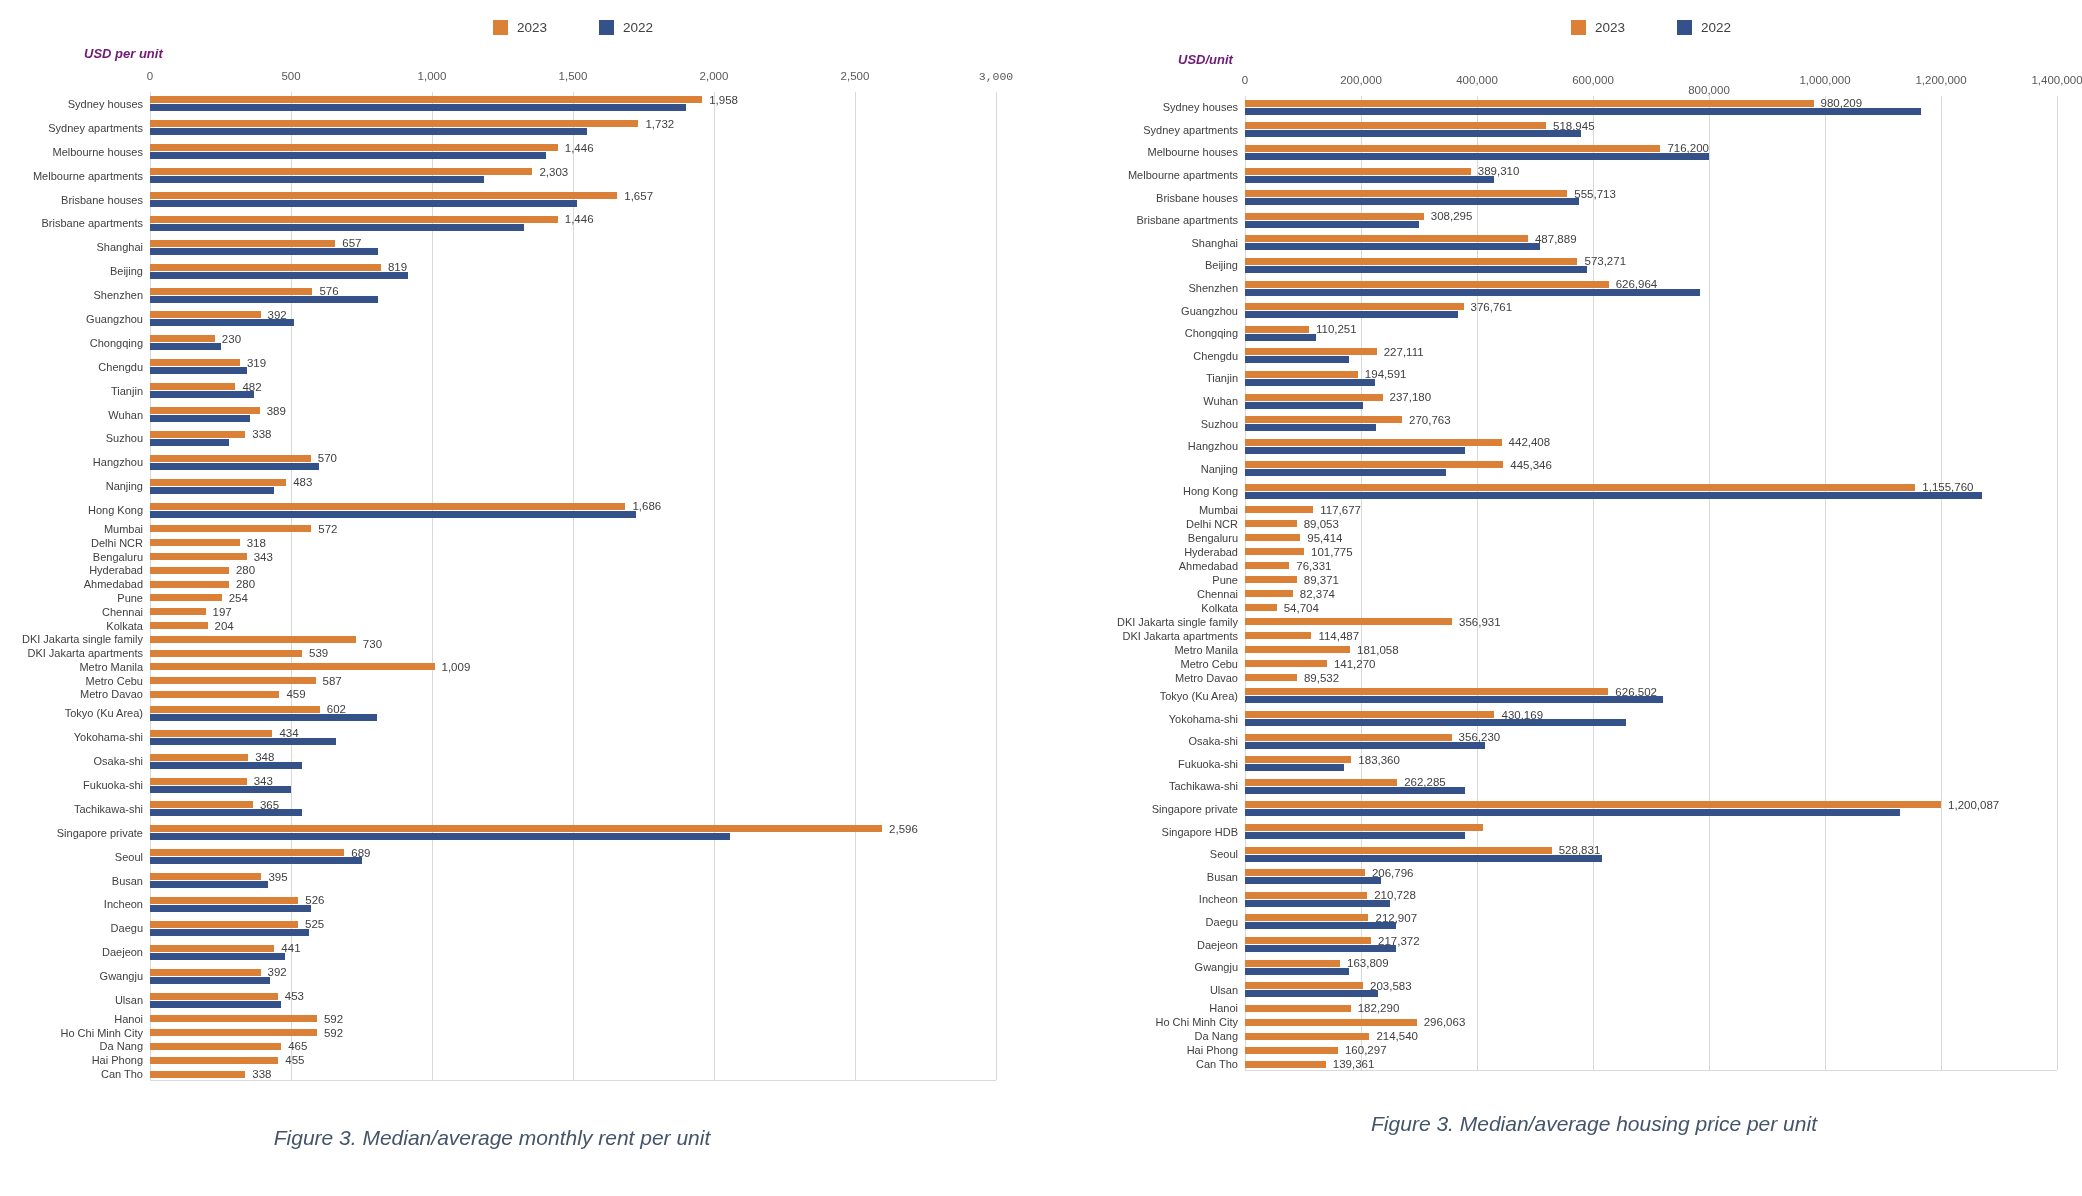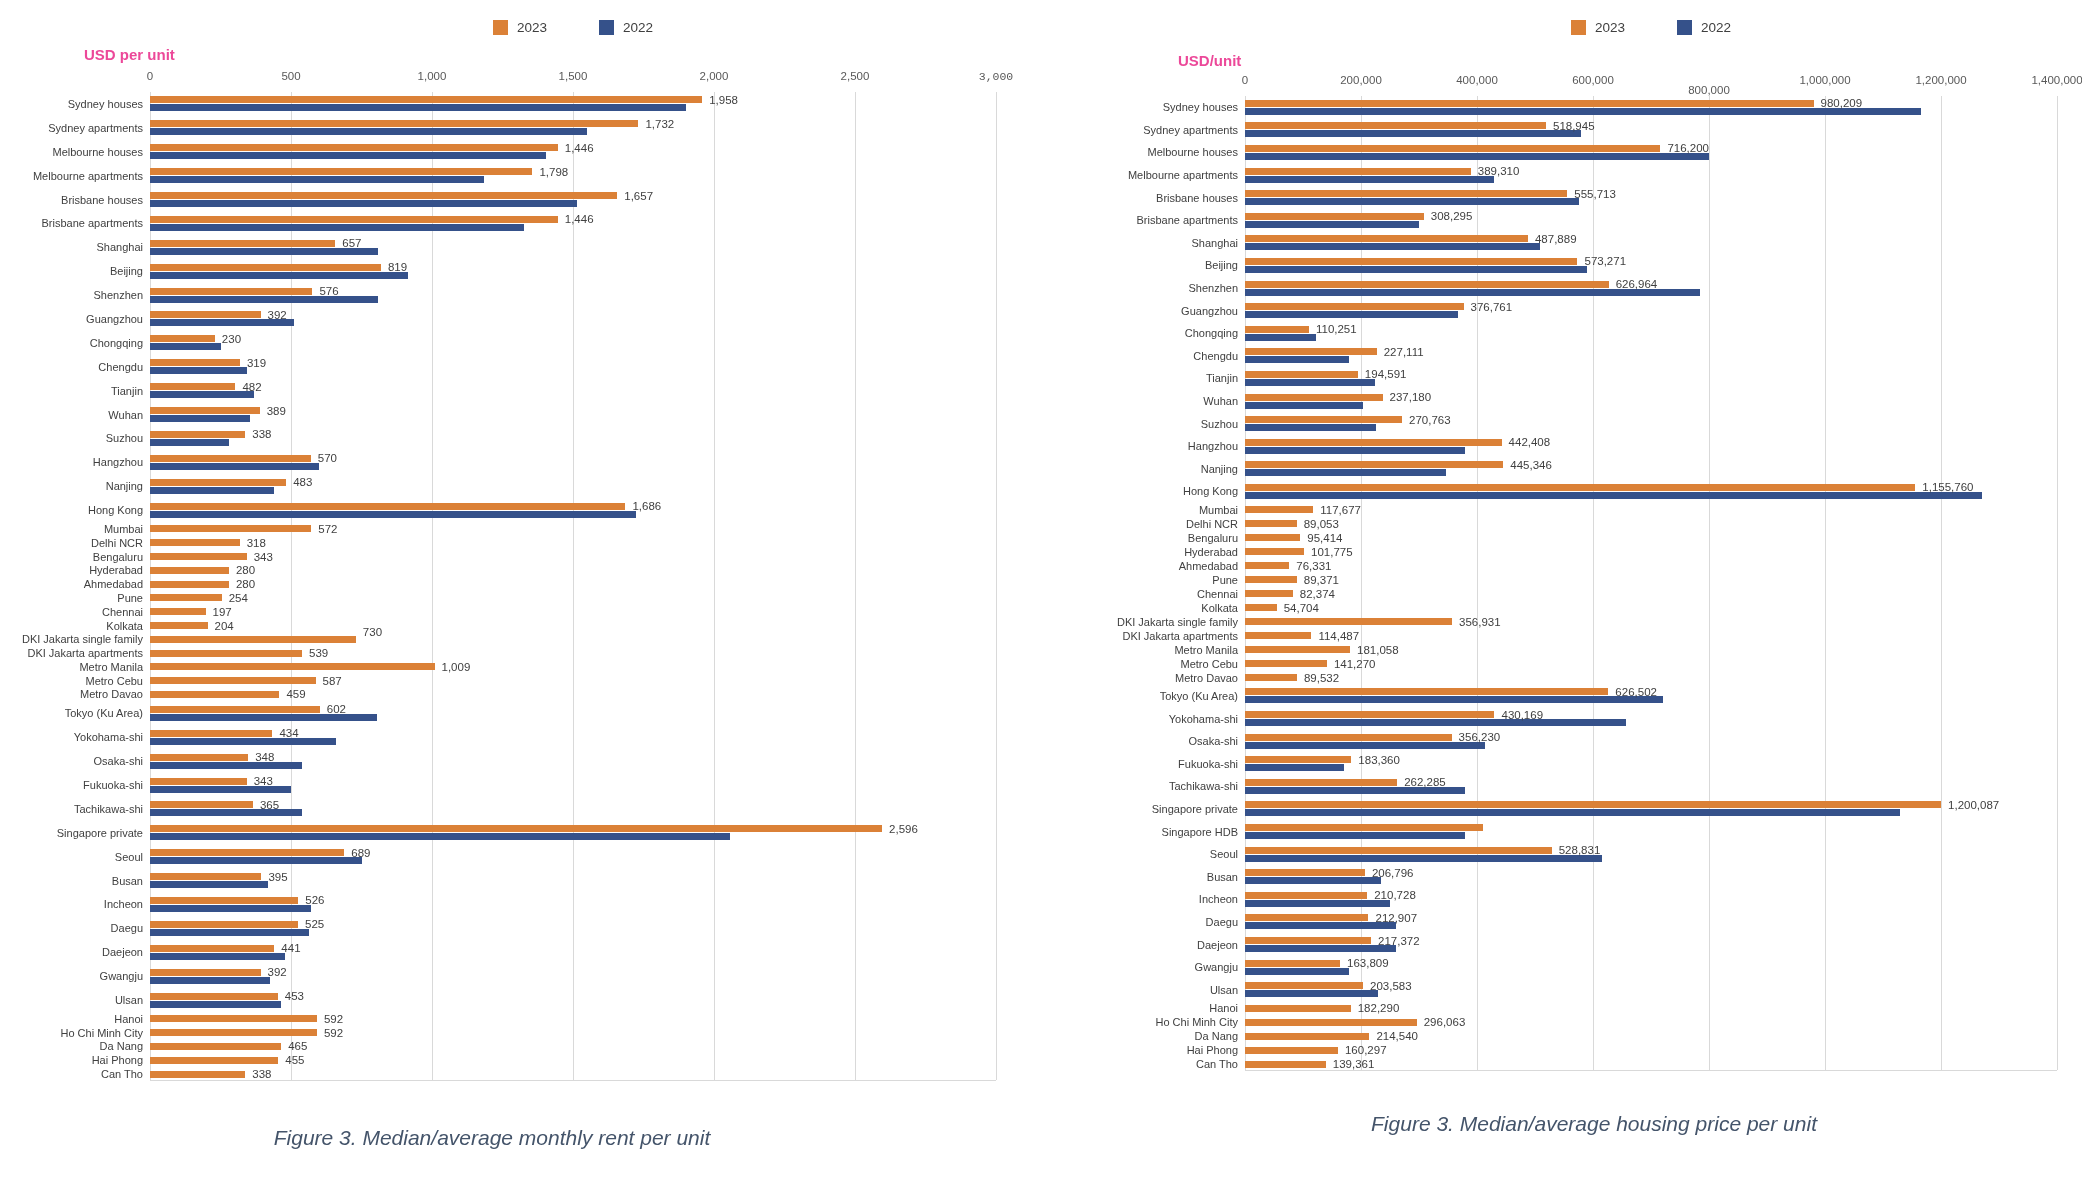--- a/index.html
+++ b/index.html
@@ -6,21 +6,21 @@
   html,body { background:#ffffff; }
   body {
     width:2082px; height:1196px; position:relative; overflow:hidden;
     font-family:"Liberation Sans", sans-serif;
   }
   .chart { position:absolute; top:8px; }
   .legend { position:absolute; display:flex; justify-content:center; gap:52px; }
   .legend-item { display:flex; align-items:center; gap:9px; }
   .legend-swatch { width:15px; height:15px; display:inline-block; }
   .legend-label { font-size:13.5px; color:#3f3f3f; }
-  .axis-title { position:absolute; font-size:15px; font-weight:bold; color:#ec4899; white-space:nowrap; }
+  .axis-title { position:absolute; font-size:13px; font-weight:bold; color:#701a75; white-space:nowrap;font-style:italic; }
   .tick-label { position:absolute; transform:translateX(-50%); font-size:11.5px; color:#595959; white-space:nowrap; }
   .plot { position:absolute; }
   .gridline { position:absolute; top:0; bottom:0; width:1px; }
   .row { position:relative; }
   .cat-label { position:absolute; right:100%; padding-right:7px; top:50%; transform:translateY(-50%);
                font-size:11px; color:#404040; white-space:nowrap; }
   .bar { position:absolute; }
   .val-label { position:absolute; font-size:11.5px; color:#404040; white-space:nowrap; transform:translateY(-50%); }
   .caption { position:absolute; font-size:21px; font-style:italic; color:#44546a; text-align:center; white-space:nowrap;
              transform:translateX(-50%); }
@@ -70,21 +70,21 @@
       <div class="row" style="height: 23.9px;">
         <div class="cat-label">Melbourne houses</div>
         <div class="bar" style="left: 0px; top: 4.45px; width: 407.772px; height: 7px; background: rgb(219, 129, 55);"></div>
         <div class="bar" style="left: 0px; top: 12.45px; width: 396.21px; height: 7px; background: rgb(53, 81, 138);"></div>
         <div class="val-label" style="left: 414.772px; top: 7.95px;">1,446</div>
       </div>
       <div class="row" style="height: 23.9px;">
         <div class="cat-label">Melbourne apartments</div>
         <div class="bar" style="left: 0px; top: 4.45px; width: 382.392px; height: 7px; background: rgb(219, 129, 55);"></div>
         <div class="bar" style="left: 0px; top: 12.45px; width: 334.17px; height: 7px; background: rgb(53, 81, 138);"></div>
-        <div class="val-label" style="left: 389.392px; top: 7.95px;">1,798</div>
+        <div class="val-label" style="left: 389.392px; top: 7.95px;">2,303</div>
       </div>
       <div class="row" style="height: 23.9px;">
         <div class="cat-label">Brisbane houses</div>
         <div class="bar" style="left: 0px; top: 4.45px; width: 467.274px; height: 7px; background: rgb(219, 129, 55);"></div>
         <div class="bar" style="left: 0px; top: 12.45px; width: 427.23px; height: 7px; background: rgb(53, 81, 138);"></div>
         <div class="val-label" style="left: 474.274px; top: 7.95px;">1,657</div>
       </div>
       <div class="row" style="height: 23.9px;">
         <div class="cat-label">Brisbane apartments</div>
         <div class="bar" style="left: 0px; top: 4.45px; width: 407.772px; height: 7px; background: rgb(219, 129, 55);"></div>
@@ -199,21 +199,21 @@
         <div class="val-label" style="left: 62.554px; top: 6.9px; text-align: center;">197</div>
       </div>
       <div class="row" style="height: 13.8px;">
         <div class="cat-label">Kolkata</div>
         <div class="bar" style="left: 0px; top: 3.4px; width: 57.528px; height: 7px; background: rgb(219, 129, 55);"></div>
         <div class="val-label" style="left: 64.528px; top: 6.9px;">204</div>
       </div>
       <div class="row" style="height: 13.8px;">
         <div class="cat-label">DKI Jakarta single family</div>
         <div class="bar" style="left: 0px; top: 3.4px; width: 205.86px; height: 7px; background: rgb(219, 129, 55);"></div>
-        <div class="val-label" style="left: 212.86px; top: 0;">730</div>
+        <div class="val-label" style="left: 212.86px; top: 12px;">730</div>
       </div>
       <div class="row" style="height: 13.8px;">
         <div class="cat-label">DKI Jakarta apartments</div>
         <div class="bar" style="left: 0px; top: 3.4px; width: 151.998px; height: 7px; background: rgb(219, 129, 55);"></div>
         <div class="val-label" style="left: 158.998px; top: 6.9px;">539</div>
       </div>
       <div class="row" style="height: 13.8px;">
         <div class="cat-label">Metro Manila</div>
         <div class="bar" style="left: 0px; top: 3.4px; width: 284.538px; height: 7px; background: rgb(219, 129, 55);"></div>
         <div class="val-label" style="left: 291.538px; top: 6.9px;">1,009</div>

